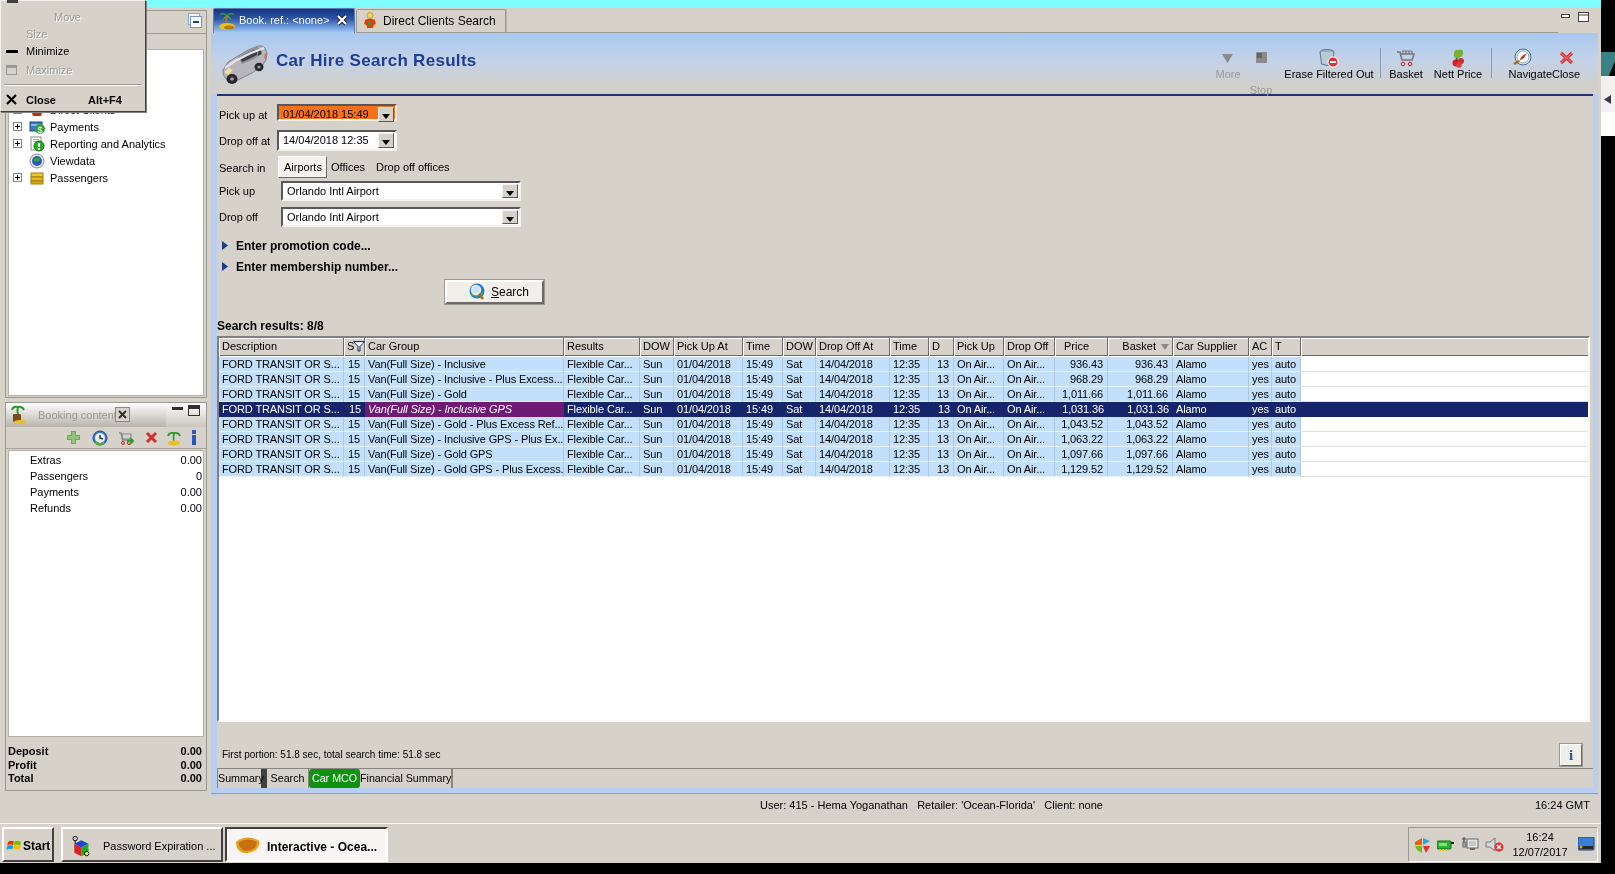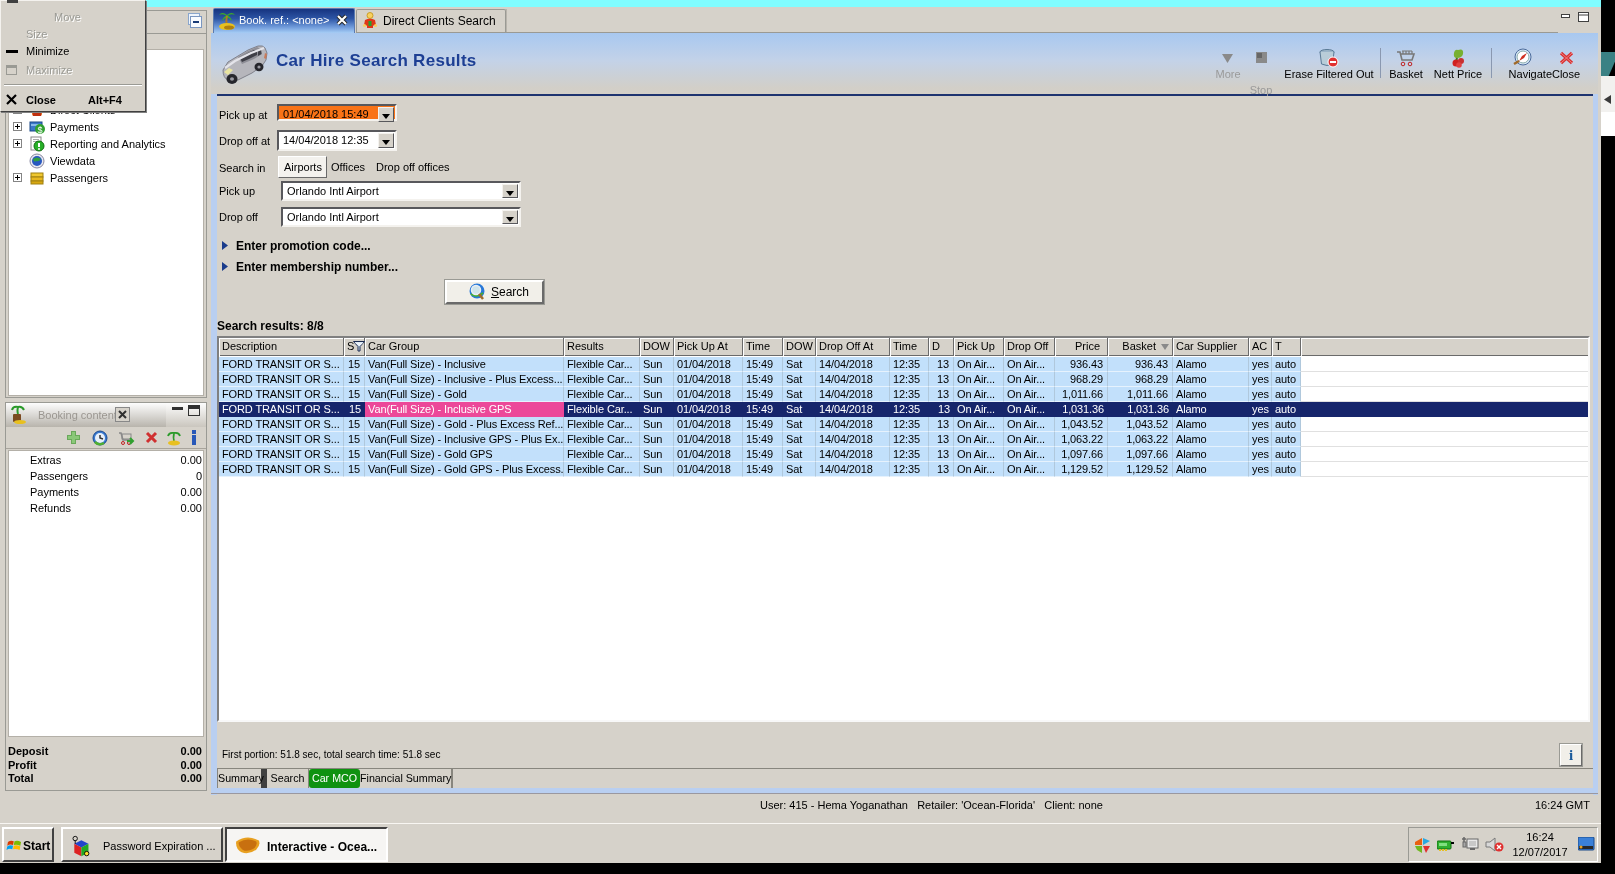--- a/index.html
+++ b/index.html
@@ -354,21 +354,21 @@
 <div class="abs" style="left:564px;top:338px;width:76px;height:18px;line-height:17px;font-size:11px;padding-left:3px;text-align:left;border-right:1px solid #6a6a6a;box-shadow:inset 1px 1px 0 #fff;overflow:hidden;white-space:nowrap;">Results</div>
 <div class="abs" style="left:640px;top:338px;width:34px;height:18px;line-height:17px;font-size:11px;padding-left:3px;text-align:left;border-right:1px solid #6a6a6a;box-shadow:inset 1px 1px 0 #fff;overflow:hidden;white-space:nowrap;">DOW</div>
 <div class="abs" style="left:674px;top:338px;width:69px;height:18px;line-height:17px;font-size:11px;padding-left:3px;text-align:left;border-right:1px solid #6a6a6a;box-shadow:inset 1px 1px 0 #fff;overflow:hidden;white-space:nowrap;">Pick Up At</div>
 <div class="abs" style="left:743px;top:338px;width:40px;height:18px;line-height:17px;font-size:11px;padding-left:3px;text-align:left;border-right:1px solid #6a6a6a;box-shadow:inset 1px 1px 0 #fff;overflow:hidden;white-space:nowrap;">Time</div>
 <div class="abs" style="left:783px;top:338px;width:33px;height:18px;line-height:17px;font-size:11px;padding-left:3px;text-align:left;border-right:1px solid #6a6a6a;box-shadow:inset 1px 1px 0 #fff;overflow:hidden;white-space:nowrap;">DOW</div>
 <div class="abs" style="left:816px;top:338px;width:74px;height:18px;line-height:17px;font-size:11px;padding-left:3px;text-align:left;border-right:1px solid #6a6a6a;box-shadow:inset 1px 1px 0 #fff;overflow:hidden;white-space:nowrap;">Drop Off At</div>
 <div class="abs" style="left:890px;top:338px;width:39px;height:18px;line-height:17px;font-size:11px;padding-left:3px;text-align:left;border-right:1px solid #6a6a6a;box-shadow:inset 1px 1px 0 #fff;overflow:hidden;white-space:nowrap;">Time</div>
 <div class="abs" style="left:929px;top:338px;width:25px;height:18px;line-height:17px;font-size:11px;padding-left:3px;text-align:left;border-right:1px solid #6a6a6a;box-shadow:inset 1px 1px 0 #fff;overflow:hidden;white-space:nowrap;">D</div>
 <div class="abs" style="left:954px;top:338px;width:50px;height:18px;line-height:17px;font-size:11px;padding-left:3px;text-align:left;border-right:1px solid #6a6a6a;box-shadow:inset 1px 1px 0 #fff;overflow:hidden;white-space:nowrap;">Pick Up</div>
 <div class="abs" style="left:1004px;top:338px;width:51px;height:18px;line-height:17px;font-size:11px;padding-left:3px;text-align:left;border-right:1px solid #6a6a6a;box-shadow:inset 1px 1px 0 #fff;overflow:hidden;white-space:nowrap;">Drop Off</div>
-<div class="abs" style="left:1055px;top:338px;width:53px;height:18px;line-height:17px;font-size:11px;padding-right:7px;text-align:right;border-right:1px solid #6a6a6a;box-shadow:inset 1px 1px 0 #fff;overflow:hidden;white-space:nowrap;">Price</div>
+<div class="abs" style="left:1055px;top:338px;width:53px;height:18px;line-height:17px;font-size:11px;padding-right:18px;text-align:right;border-right:1px solid #6a6a6a;box-shadow:inset 1px 1px 0 #fff;overflow:hidden;white-space:nowrap;">Price</div>
 <div class="abs" style="left:1108px;top:338px;width:65px;height:18px;line-height:17px;font-size:11px;padding-right:16px;text-align:right;border-right:1px solid #6a6a6a;box-shadow:inset 1px 1px 0 #fff;overflow:hidden;white-space:nowrap;">Basket</div>
 <div class="abs" style="left:1173px;top:338px;width:76px;height:18px;line-height:17px;font-size:11px;padding-left:3px;text-align:left;border-right:1px solid #6a6a6a;box-shadow:inset 1px 1px 0 #fff;overflow:hidden;white-space:nowrap;">Car Supplier</div>
 <div class="abs" style="left:1249px;top:338px;width:23px;height:18px;line-height:17px;font-size:11px;padding-left:3px;text-align:left;border-right:1px solid #6a6a6a;box-shadow:inset 1px 1px 0 #fff;overflow:hidden;white-space:nowrap;">AC</div>
 <div class="abs" style="left:1272px;top:338px;width:29px;height:18px;line-height:17px;font-size:11px;padding-left:3px;text-align:left;border-right:1px solid #6a6a6a;box-shadow:inset 1px 1px 0 #fff;overflow:hidden;white-space:nowrap;">T</div>
 <div class="abs" style="left:1301px;top:338px;width:287px;height:18px;box-shadow:inset 1px 1px 0 #fff;"></div>
 <div class="abs" style="left:353px;top:341px;">
     <svg width="12" height="11">
       <path d="M0.5 0.5 L11.5 0.5 L7 5.5 L7 10 L5 10 L5 5.5 Z" fill="#cfe0f0" stroke="#1a2a50"></path>
       <path d="M1.5 1.5 L10.5 1.5 L6.5 5" fill="#eef4fa" stroke="none"></path>
     </svg>
@@ -430,21 +430,21 @@
 <div class="abs" style="left:954px;top:387px;width:50px;height:15px;line-height:15px;font-size:11px;padding-left:3px;text-align:left;background:#c2e0fb;color:#000;border-right:1px solid #b0c8dc;border-bottom:1px solid #e6f2fd;overflow:hidden;white-space:nowrap;letter-spacing:-0.12px;">On Air...</div>
 <div class="abs" style="left:1004px;top:387px;width:51px;height:15px;line-height:15px;font-size:11px;padding-left:3px;text-align:left;background:#c2e0fb;color:#000;border-right:1px solid #b0c8dc;border-bottom:1px solid #e6f2fd;overflow:hidden;white-space:nowrap;letter-spacing:-0.12px;">On Air...</div>
 <div class="abs" style="left:1055px;top:387px;width:53px;height:15px;line-height:15px;font-size:11px;padding-right:4px;text-align:right;background:#c2e0fb;color:#000;border-right:1px solid #b0c8dc;border-bottom:1px solid #e6f2fd;overflow:hidden;white-space:nowrap;letter-spacing:-0.12px;">1,011.66</div>
 <div class="abs" style="left:1108px;top:387px;width:65px;height:15px;line-height:15px;font-size:11px;padding-right:4px;text-align:right;background:#c2e0fb;color:#000;border-right:1px solid #b0c8dc;border-bottom:1px solid #e6f2fd;overflow:hidden;white-space:nowrap;letter-spacing:-0.12px;">1,011.66</div>
 <div class="abs" style="left:1173px;top:387px;width:76px;height:15px;line-height:15px;font-size:11px;padding-left:3px;text-align:left;background:#c2e0fb;color:#000;border-right:1px solid #b0c8dc;border-bottom:1px solid #e6f2fd;overflow:hidden;white-space:nowrap;letter-spacing:-0.12px;">Alamo</div>
 <div class="abs" style="left:1249px;top:387px;width:23px;height:15px;line-height:15px;font-size:11px;padding-left:3px;text-align:left;background:#c2e0fb;color:#000;border-right:1px solid #b0c8dc;border-bottom:1px solid #e6f2fd;overflow:hidden;white-space:nowrap;letter-spacing:-0.12px;">yes</div>
 <div class="abs" style="left:1272px;top:387px;width:29px;height:15px;line-height:15px;font-size:11px;padding-left:3px;text-align:left;background:#c2e0fb;color:#000;border-right:1px solid #b0c8dc;border-bottom:1px solid #e6f2fd;overflow:hidden;white-space:nowrap;letter-spacing:-0.12px;">auto</div>
 <div class="abs" style="left:1301px;top:387px;width:287px;height:15px;background:#fff;border-bottom:1px solid #e0e0e0;"></div>
 <div class="abs" style="left:219px;top:402px;width:125px;height:15px;line-height:15px;font-size:11px;padding-left:3px;text-align:left;background:#16256b;color:#fff;overflow:hidden;white-space:nowrap;letter-spacing:-0.12px;">FORD TRANSIT OR S...</div>
 <div class="abs" style="left:344px;top:402px;width:21px;height:15px;line-height:15px;font-size:11px;padding-right:4px;text-align:right;background:#16256b;color:#fff;overflow:hidden;white-space:nowrap;letter-spacing:-0.12px;">15</div>
-<div class="abs" style="left:365px;top:402px;width:199px;height:15px;line-height:15px;font-size:11px;padding-left:3px;text-align:left;background:#ec4899;color:#fff;overflow:hidden;white-space:nowrap;letter-spacing:-0.12px;">Van(Full Size) - Inclusive GPS</div>
+<div class="abs" style="left:365px;top:402px;width:199px;height:15px;line-height:15px;font-size:11px;padding-left:3px;text-align:left;background:#701a75;color:#fff;overflow:hidden;white-space:nowrap;letter-spacing:-0.12px;font-style:italic;">Van(Full Size) - Inclusive GPS</div>
 <div class="abs" style="left:564px;top:402px;width:76px;height:15px;line-height:15px;font-size:11px;padding-left:3px;text-align:left;background:#16256b;color:#fff;overflow:hidden;white-space:nowrap;letter-spacing:-0.12px;">Flexible Car...</div>
 <div class="abs" style="left:640px;top:402px;width:34px;height:15px;line-height:15px;font-size:11px;padding-left:3px;text-align:left;background:#16256b;color:#fff;overflow:hidden;white-space:nowrap;letter-spacing:-0.12px;">Sun</div>
 <div class="abs" style="left:674px;top:402px;width:69px;height:15px;line-height:15px;font-size:11px;padding-left:3px;text-align:left;background:#16256b;color:#fff;overflow:hidden;white-space:nowrap;letter-spacing:-0.12px;">01/04/2018</div>
 <div class="abs" style="left:743px;top:402px;width:40px;height:15px;line-height:15px;font-size:11px;padding-left:3px;text-align:left;background:#16256b;color:#fff;overflow:hidden;white-space:nowrap;letter-spacing:-0.12px;">15:49</div>
 <div class="abs" style="left:783px;top:402px;width:33px;height:15px;line-height:15px;font-size:11px;padding-left:3px;text-align:left;background:#16256b;color:#fff;overflow:hidden;white-space:nowrap;letter-spacing:-0.12px;">Sat</div>
 <div class="abs" style="left:816px;top:402px;width:74px;height:15px;line-height:15px;font-size:11px;padding-left:3px;text-align:left;background:#16256b;color:#fff;overflow:hidden;white-space:nowrap;letter-spacing:-0.12px;">14/04/2018</div>
 <div class="abs" style="left:890px;top:402px;width:39px;height:15px;line-height:15px;font-size:11px;padding-left:3px;text-align:left;background:#16256b;color:#fff;overflow:hidden;white-space:nowrap;letter-spacing:-0.12px;">12:35</div>
 <div class="abs" style="left:929px;top:402px;width:25px;height:15px;line-height:15px;font-size:11px;padding-right:4px;text-align:right;background:#16256b;color:#fff;overflow:hidden;white-space:nowrap;letter-spacing:-0.12px;">13</div>
 <div class="abs" style="left:954px;top:402px;width:50px;height:15px;line-height:15px;font-size:11px;padding-left:3px;text-align:left;background:#16256b;color:#fff;overflow:hidden;white-space:nowrap;letter-spacing:-0.12px;">On Air...</div>
 <div class="abs" style="left:1004px;top:402px;width:51px;height:15px;line-height:15px;font-size:11px;padding-left:3px;text-align:left;background:#16256b;color:#fff;overflow:hidden;white-space:nowrap;letter-spacing:-0.12px;">On Air...</div>

